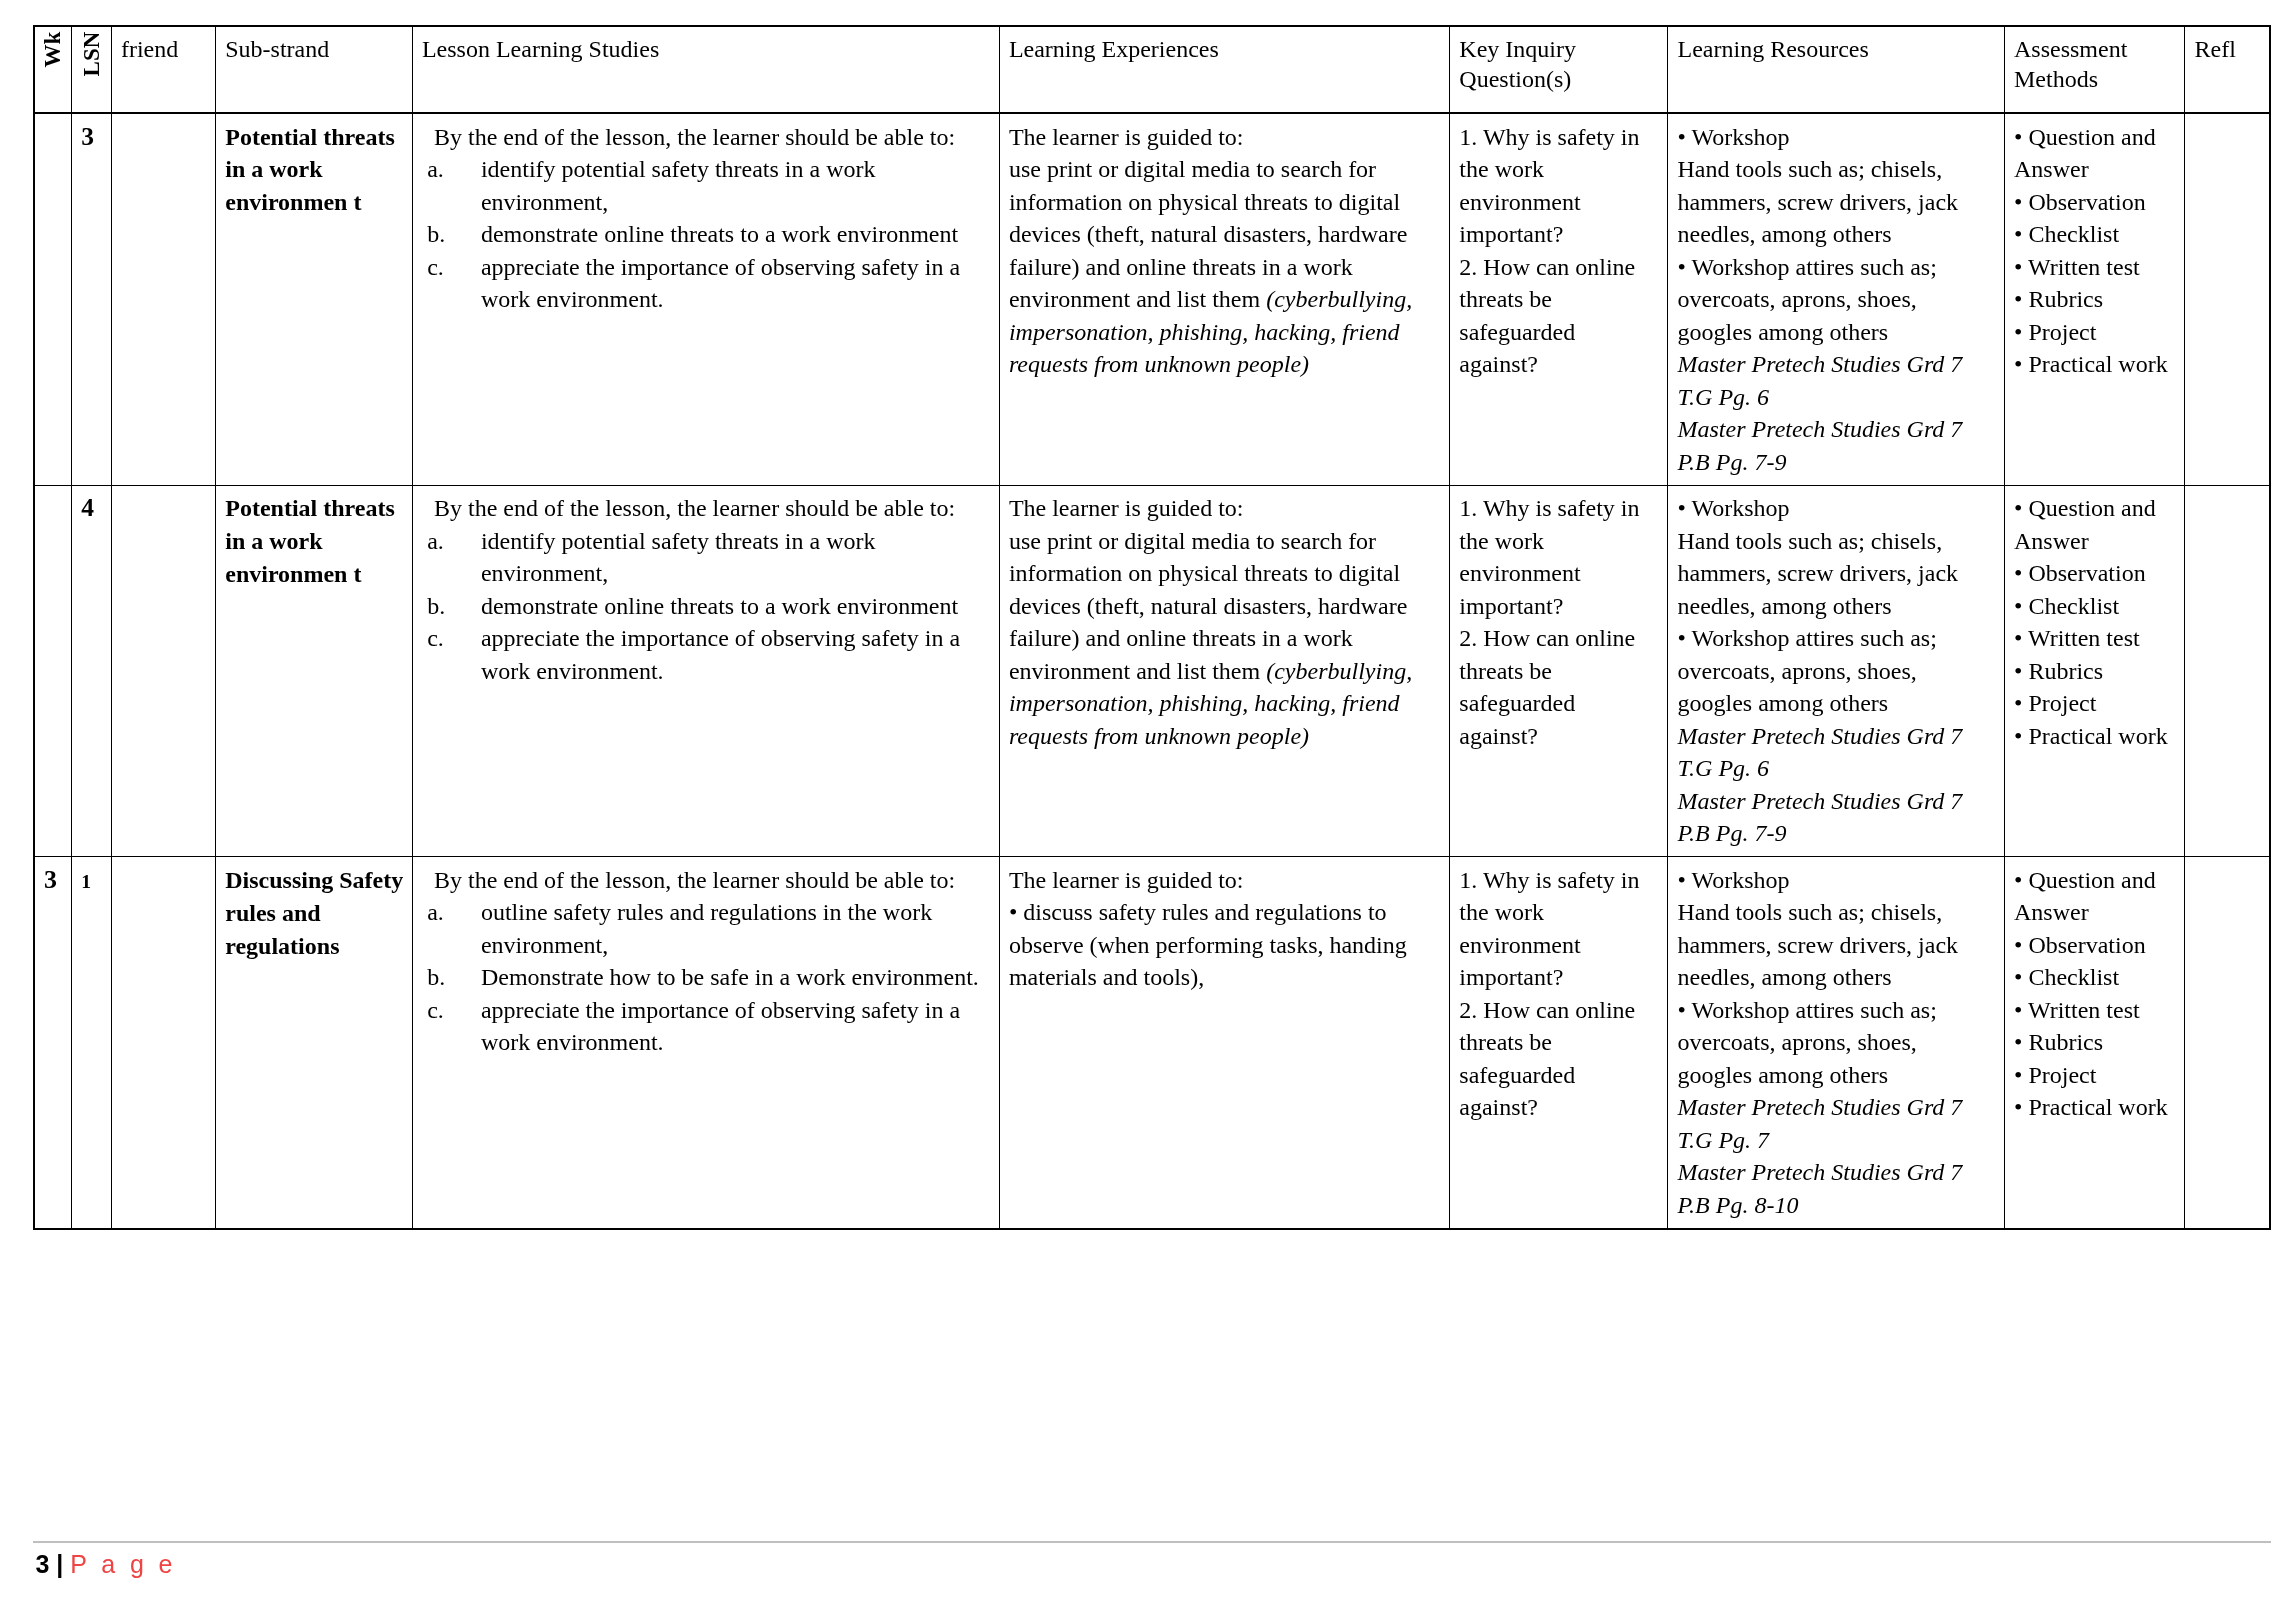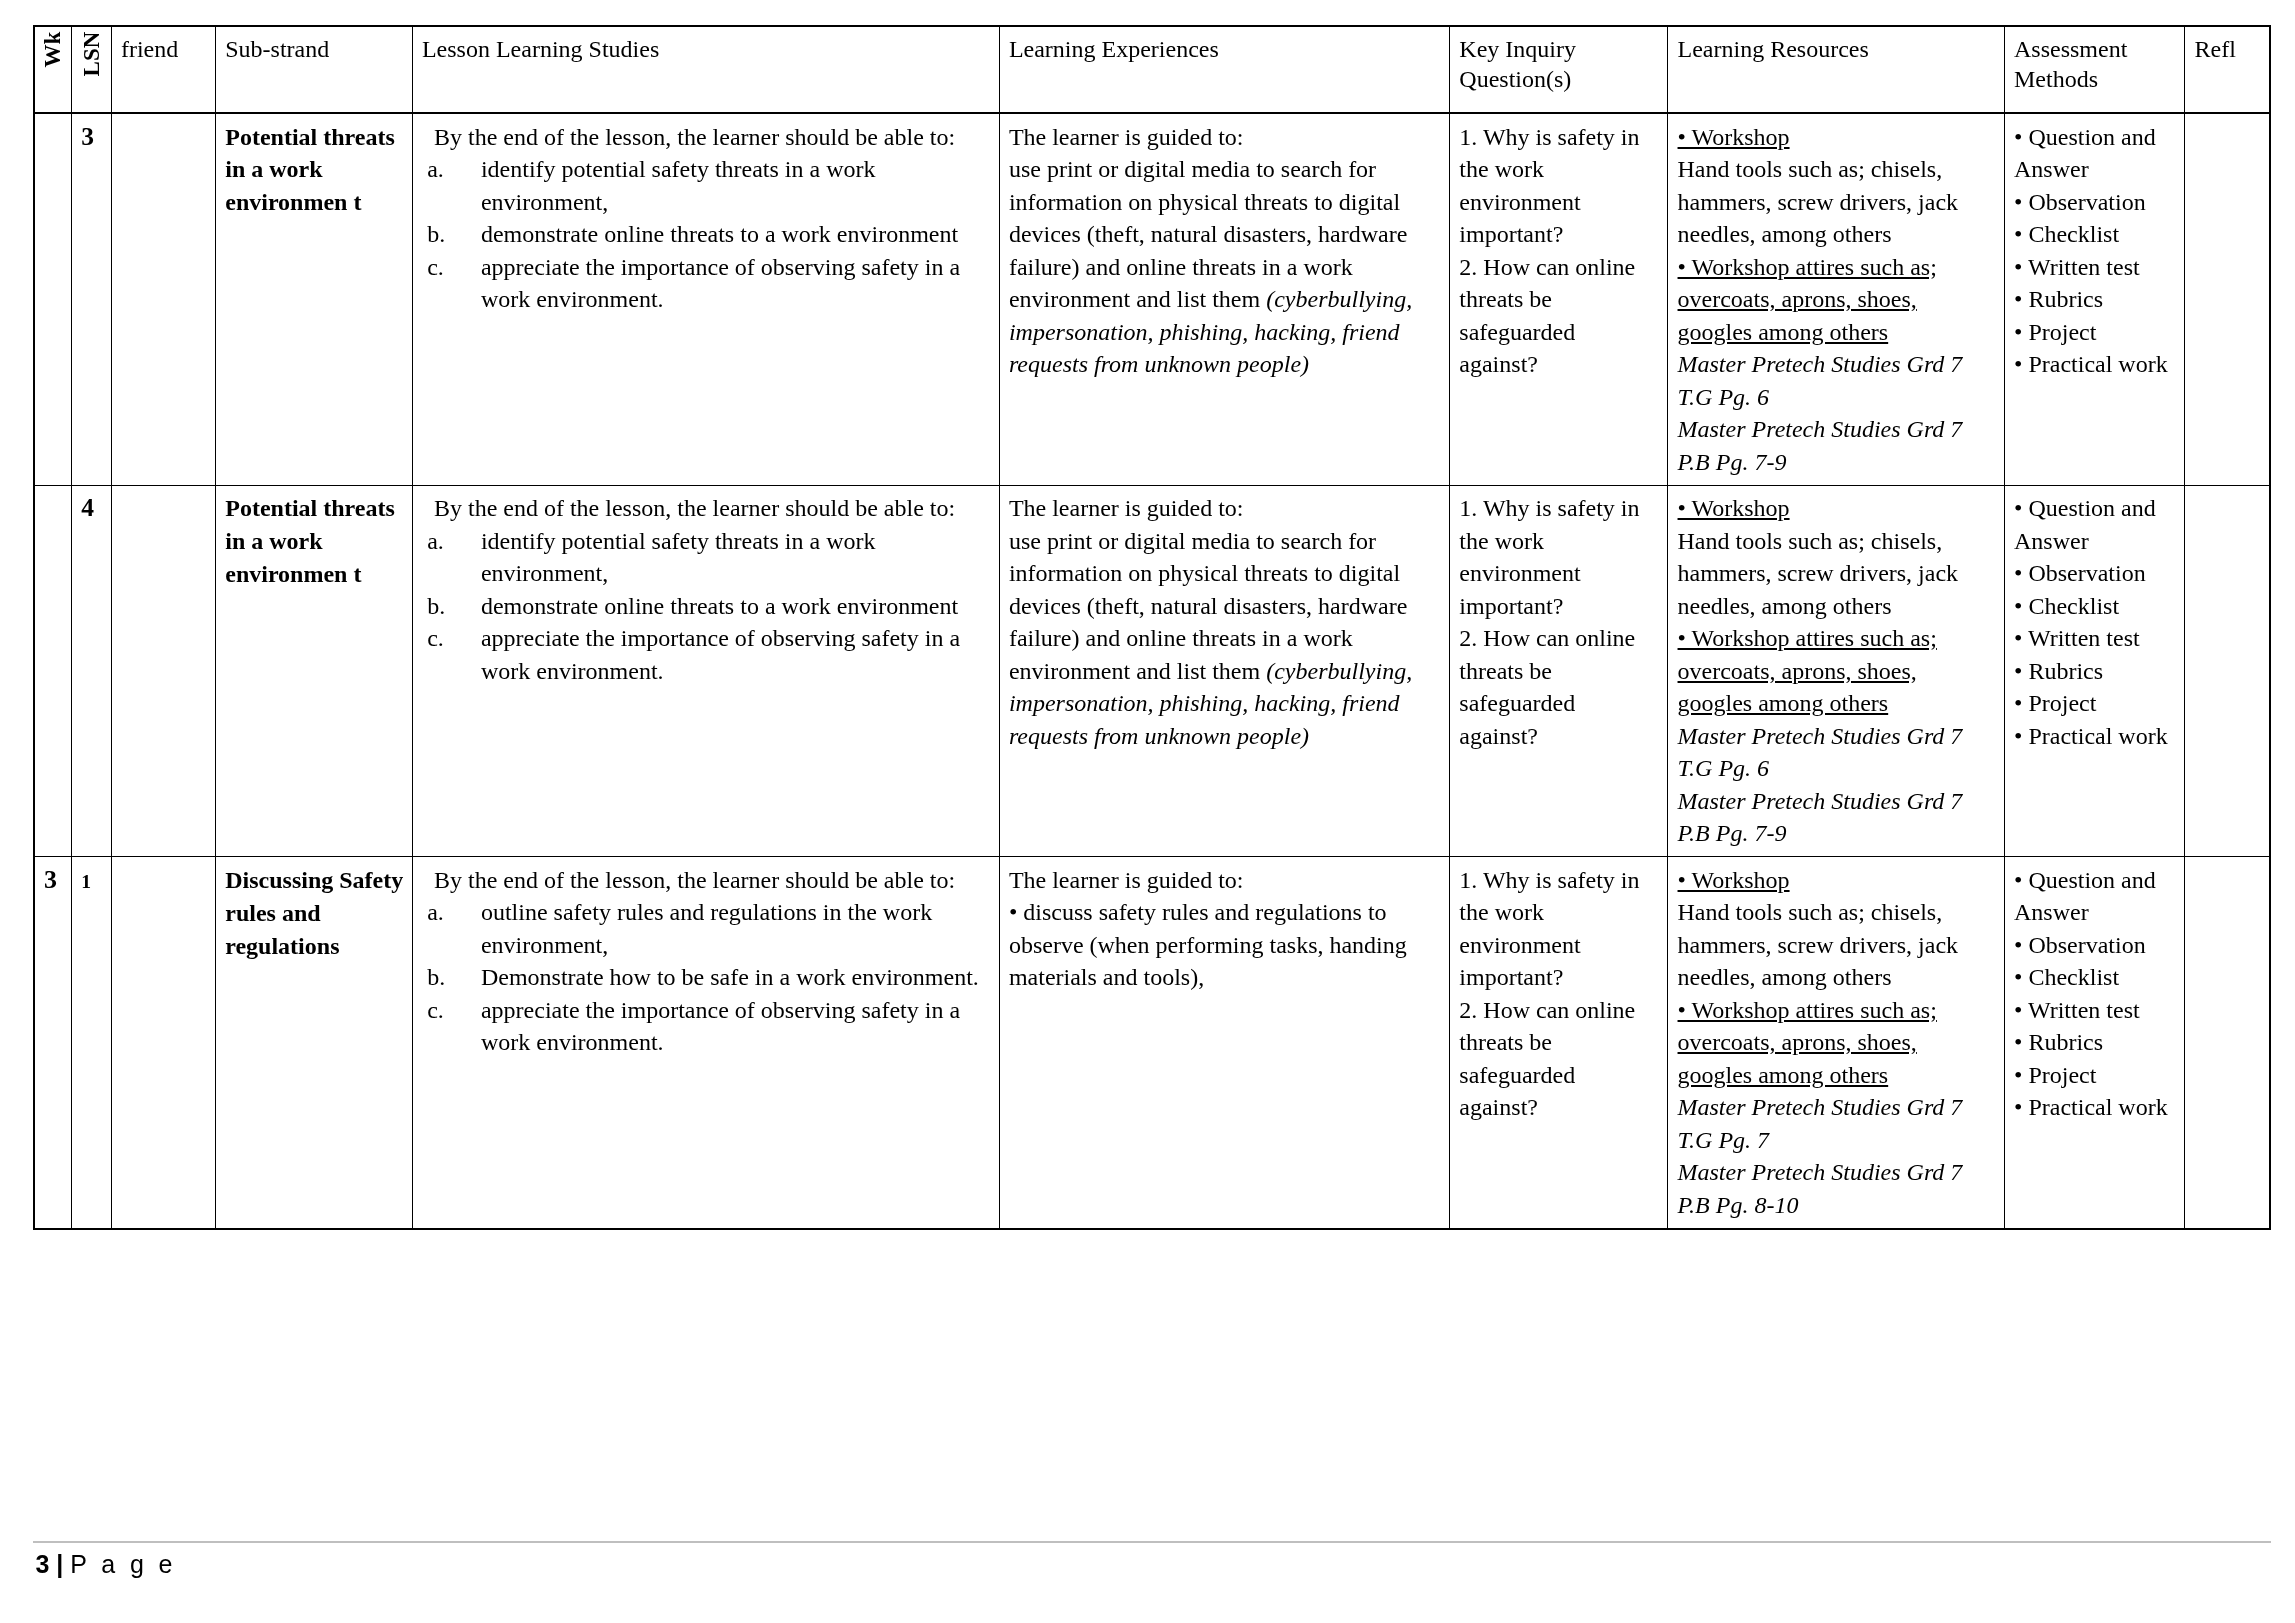--- a/index.html
+++ b/index.html
@@ -137,42 +137,42 @@
   }
 
   .le, .kiq, .lr, .am {
     font-size: 24px;
     line-height: 1.355;
   }
   .le i, .lr i { font-style: italic; }
 
   .blk { display: block; }
 
-  .bullet-line { display: block; text-decoration: underline; }
+  .bullet-line { display: block; }
 
   footer.pagefoot {
     position: absolute;
     left: 29px;
     top: 1541px;
     width: 2238px;
   }
   .foot-rule {
     border-top: 2px solid #bfbfbf;
     width: 2238px;
     margin: 0 0 6.5px 3.9px;
   }
   .foot-text {
     font-family: "Liberation Sans", "DejaVu Sans", sans-serif;
     font-size: 25px;
     margin-left: 6.5px;
     white-space: pre;
   }
   .foot-num { font-weight: bold; color: #000; }
   .foot-bar { font-weight: bold; color: #000; }
-  .foot-word { color: #000000; letter-spacing: 3.9px; }
+  .foot-word { color: #ef4444; letter-spacing: 3.9px; }
 </style>
 </head>
 <body>
 
 <div class="page">
 
   <table class="schemes">
     <colgroup>
       <col class="c-wk">
         <col class="c-lsn">

